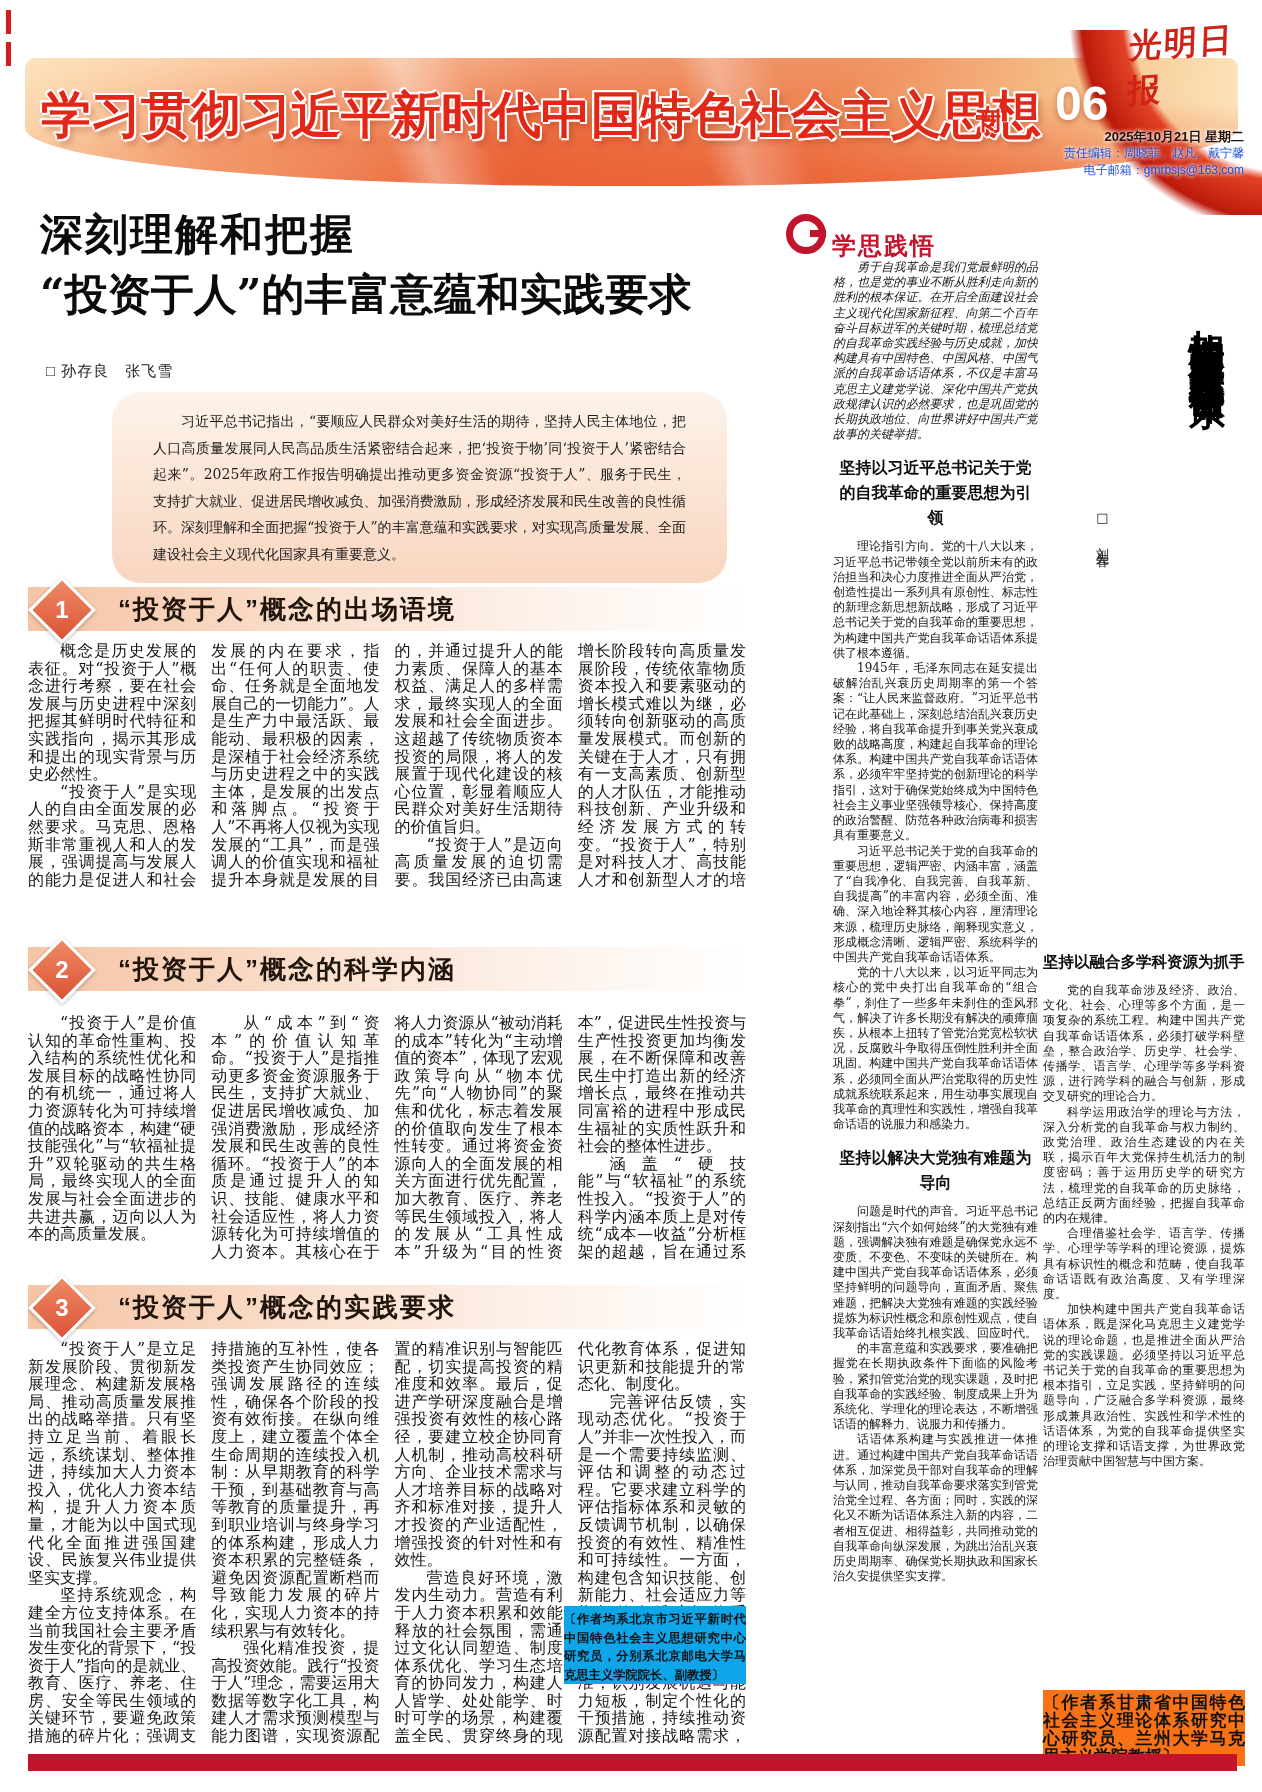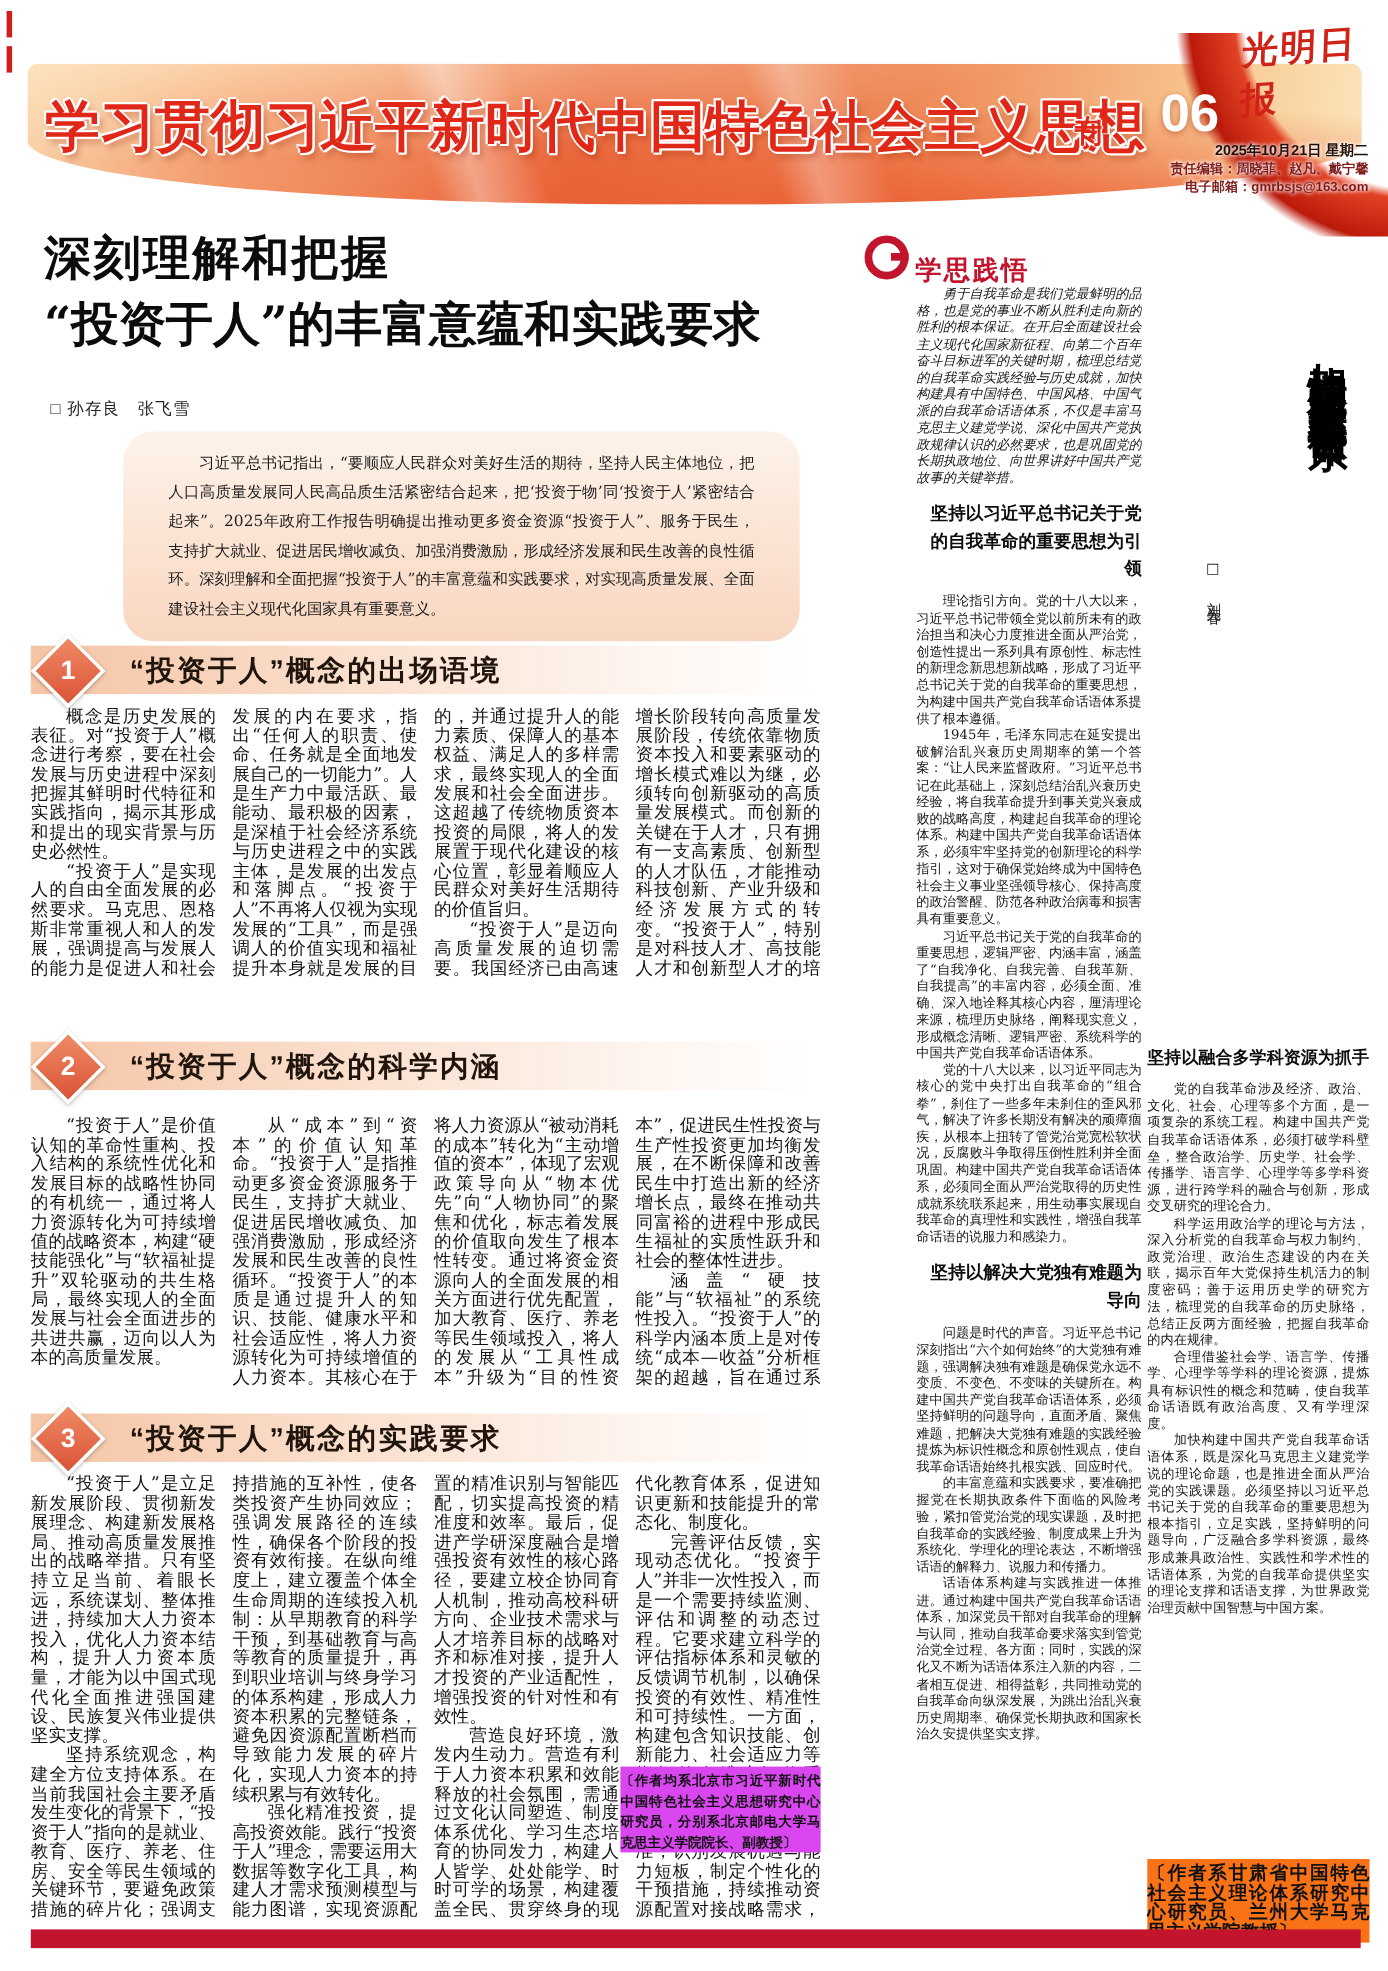--- a/index.html
+++ b/index.html
@@ -25,21 +25,21 @@
   .zhuankan{position:absolute;left:948px;top:26px;z-index:2;writing-mode:vertical-rl;
     font-size:25px;font-weight:900;color:#e02718;letter-spacing:4px;
     text-shadow:1.5px 0 0 #fff,-1.5px 0 0 #fff,0 1.5px 0 #fff,0 -1.5px 0 #fff;}
   .pagenum{position:absolute;left:1030px;top:18px;z-index:2;font-size:48px;font-weight:700;
     color:#fff;text-shadow:0 2px 6px rgba(140,20,0,.4);}
   .paper-logo{position:absolute;left:1128px;top:20px;z-index:3;font-family:"DejaVu Serif",serif;
     font-size:33px;font-weight:bold;color:#cf2317;transform:rotate(-4deg) skewX(-6deg);letter-spacing:2px;}
   .dateblock{position:absolute;right:18px;top:128px;z-index:3;text-align:right;line-height:17px;
     text-shadow:0 0 4px #fff,0 0 4px #fff;}
   .dateblock .d1{font-size:13px;font-weight:bold;color:#201008;}
-  .dateblock .d2,.dateblock .d3{font-size:12px;font-weight:bold;color:#7f1d1d;}
+  .dateblock .d2,.dateblock .d3{font-size:12px;font-weight:normal;color:#1d4ed8;}
   
   .headline{position:absolute;left:40px;font-family:"DejaVu Serif",serif;font-weight:900;color:#0b0b0b;white-space:nowrap;}
   .h-l1{top:206px;font-size:43px;letter-spacing:2px;}
   .h-l2{top:266px;font-size:43px;letter-spacing:0px;}
   .authors{position:absolute;left:46px;top:362px;font-size:15px;color:#222;letter-spacing:1px;text-align:center;}
   .intro{position:absolute;left:112px;top:392px;width:533px;padding:16px 41px;border-radius:28px;
     background:linear-gradient(180deg,#fdf3ea 0%,#fbe3d2 55%,#f8d6c0 100%);
     font-family:"DejaVu Serif",serif;font-size:14px;line-height:26.5px;color:#1c1c1c;
     text-align:justify;text-indent:2em;}
   .sec-head{position:absolute;left:28px;width:718px;height:52px;}
@@ -49,34 +49,34 @@
     background:linear-gradient(135deg,#ef8a64,#da5337);border:3px solid #fff;box-shadow:1px 1px 4px rgba(0,0,0,.25);}
   .diamond span{position:absolute;inset:0;display:flex;align-items:center;justify-content:center;
     transform:rotate(-45deg);color:#fff;font-size:24px;font-weight:900;}
   .sec-title{position:absolute;left:90px;top:4px;height:44px;line-height:44px;
     font-size:26px;font-weight:900;color:#20150c;letter-spacing:2px;}
   .sec-body{position:absolute;left:28px;width:718px;overflow:hidden;
     column-count:4;column-gap:15px;column-fill:balance;
     font-family:"DejaVu Serif",serif;font-size:16px;line-height:17.6px;
     text-align:justify;color:#141414;}
   .sec-body p{margin:0;text-indent:2em;}
-  .main-attr{position:absolute;left:564px;top:1606px;width:182px;background:#d946ef;
+  .main-attr{position:absolute;left:564px;top:1606px;width:182px;background:#0ea5e9;
     font-size:12.3px;font-weight:bold;line-height:18.5px;text-align:justify;color:#111;padding-top:4px;}
   .redbar{position:absolute;left:28px;top:1754px;width:1209px;height:17px;background:#c3142d;}
   
   .badge{position:absolute;left:786px;top:206px;display:flex;align-items:center;z-index:2;}
   .g-ring{position:relative;width:26px;height:26px;border:7px solid #c3142d;border-radius:50%;margin-right:6px;}
   .g-ring i{position:absolute;right:-7px;top:9px;width:16px;height:7px;background:#c3142d;}
   .badge-label{font-size:24px;font-weight:900;color:#c3142d;letter-spacing:2px;margin-top:24px;}
   .col-a{position:absolute;left:833px;top:260px;width:205px;height:1495px;overflow:hidden;
     font-family:"DejaVu Serif",serif;font-size:12px;line-height:15.2px;text-align:justify;color:#161616;}
   .col-a p{margin:0;text-indent:2em;}
   .col-a p.lead{font-style:italic;}
   .col-a h4{margin:13px 0 9px;font-family:"Liberation Sans",sans-serif;font-size:16px;
-    font-weight:900;line-height:25px;text-align:right;color:#0d0d0d;text-indent:0;}
+    font-weight:900;line-height:25px;text-align:center;color:#0d0d0d;text-indent:0;}
   .col-b{position:absolute;left:1043px;top:248px;width:202px;height:1507px;overflow:hidden;}
   .vt-wrap{position:relative;width:202px;height:700px;}
   .v-title{position:absolute;right:14px;top:52px;height:650px;writing-mode:vertical-rl;
     font-size:36px;font-weight:900;letter-spacing:4px;color:#000;font-family:"Liberation Sans",sans-serif;}
   .v-author{position:absolute;left:50px;top:262px;writing-mode:vertical-rl;font-size:13px;
     letter-spacing:4px;color:#222;font-family:"DejaVu Serif",serif;}
   .col-b-text{position:relative;width:202px;font-family:"DejaVu Serif",serif;font-size:12px;
     line-height:15.2px;text-align:justify;color:#161616;}
   .col-b-text p{margin:0;text-indent:2em;}
   .col-b-text h4{margin:2px 0 9px;font-family:"Liberation Sans",sans-serif;font-size:15.5px;

